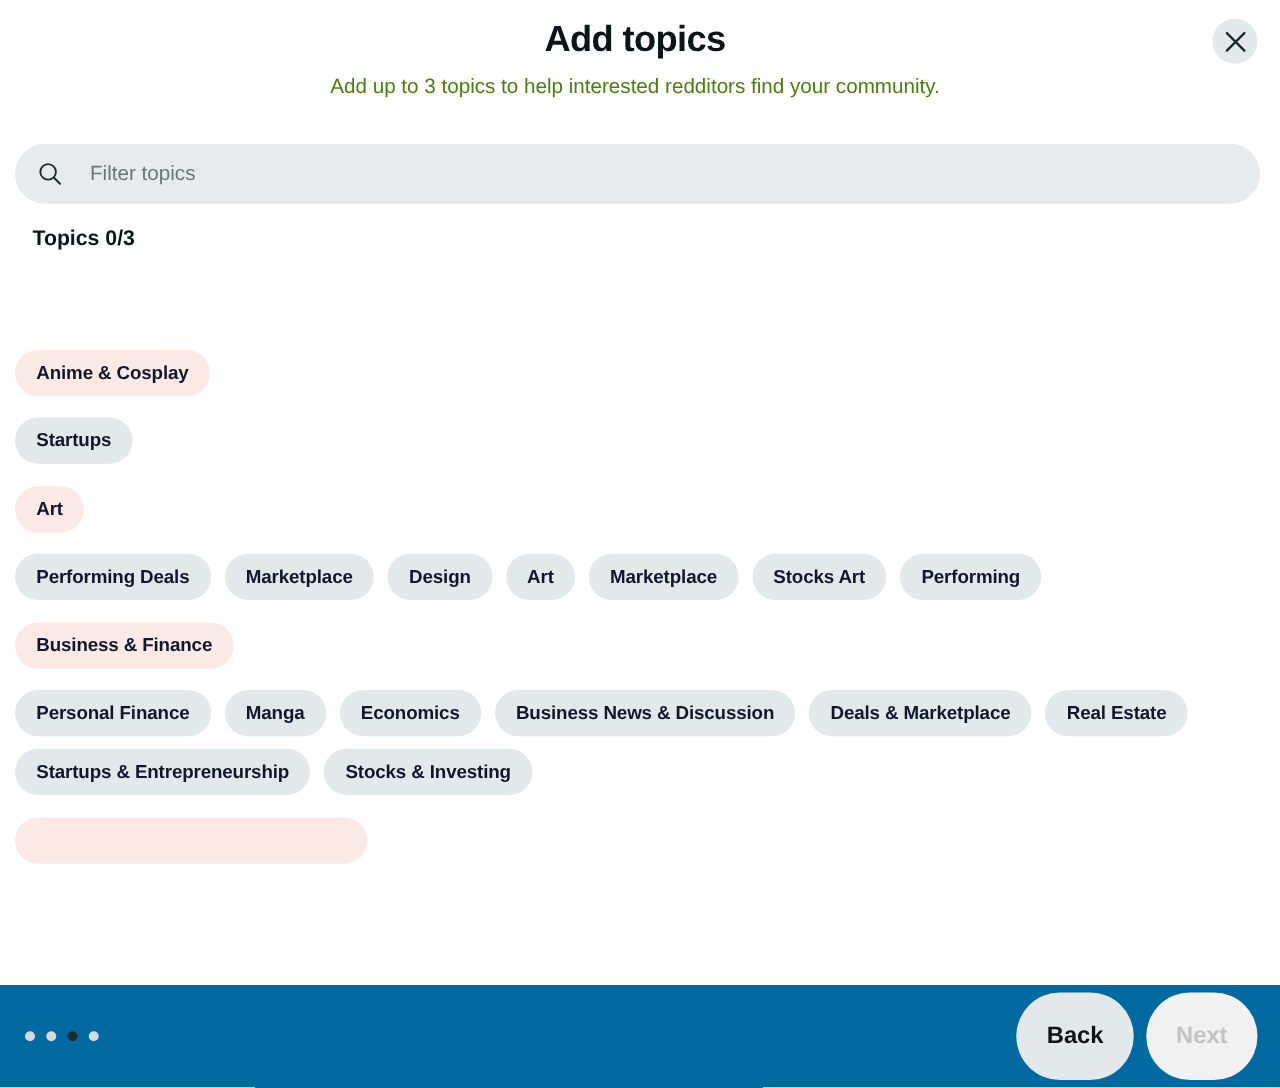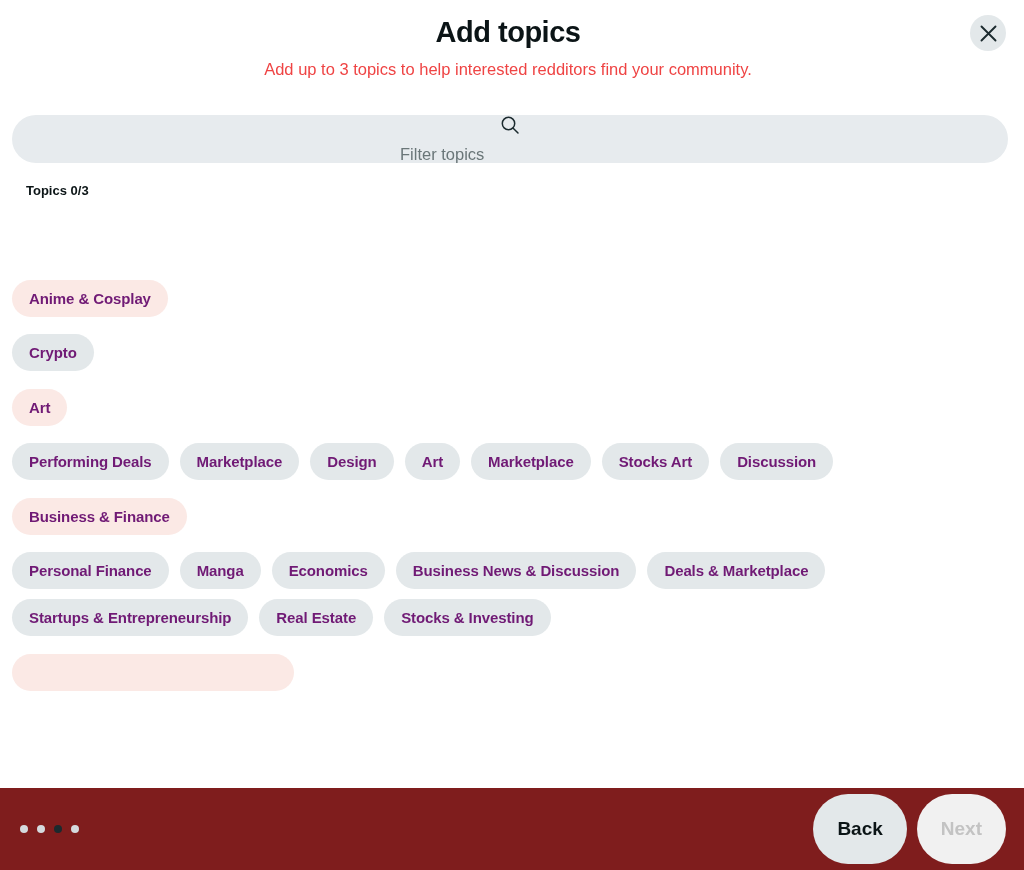--- a/index.html
+++ b/index.html
@@ -37,21 +37,21 @@
     font-weight: bold;
     letter-spacing: -0.5px;
     line-height: 36px;
     color: #0b1416;
     margin: 0;
   }
   .subtitle {
     font-size: 16.5px;
     font-weight: normal;
     line-height: 22px;
-    color: #ef4444;
+    color: #4d7c0f;
     margin: 8px 0 0 0;
   }
   .close-btn {
     position: absolute;
     top: 15px;
     right: 18px;
     width: 36px;
     height: 36px;
     border-radius: 50%;
     background: #e3e8ea;
@@ -69,42 +69,41 @@
     flex: 0 0 auto;
     padding: 35px 16px 0 12px;
   }
   .search-field {
     height: 48px;
     border-radius: 24px;
     background: #e7ebee;
     display: flex;
     align-items: center;
     padding: 0 18px;
-    gap: 10px;
+    gap: 22px;
     cursor: text;
-    flex-direction: column;
   }
   .search-field svg { flex: 0 0 auto; display: block; }
   .search-input {
     flex: 1 1 auto;
     border: none;
     outline: none;
     background: transparent;
     font-family: "Liberation Sans", sans-serif;
     font-size: 16.5px;
     color: #0f1a1c;
     padding: 0;
     height: 100%;
   }
   .search-input::placeholder { color: #6a7678; opacity: 1; }
 
   
   .topics-count {
     flex: 0 0 auto;
-    font-size: 13px;
+    font-size: 17px;
     font-weight: bold;
     color: #0b1416;
     padding: 17px 0 0 26px;
     line-height: 22px;
   }
 
   
   .topics-scroll {
     flex: 1 1 auto;
     overflow: hidden;
@@ -125,39 +124,39 @@
   .chip {
     display: inline-flex;
     align-items: center;
     justify-content: center;
     height: 37px;
     padding: 0 17px;
     border-radius: 19px;
     font-size: 15px;
     font-weight: bold;
     letter-spacing: -0.1px;
-    color: #701a75;
+    color: #0f172a;
     border: none;
     cursor: pointer;
     white-space: nowrap;
     font-family: "Liberation Sans", sans-serif;
   }
   .chip.category {
     background: #fbe9e5;
     margin-bottom: 17px;
   }
   .chip.sub {
     background: #e3e8ea;
   }
 
   
   .footer {
     flex: 0 0 auto;
     height: 82px;
-    background: #7f1d1d;
+    background: #0369a1;
     display: flex;
     align-items: center;
     padding: 0 18px 0 20px;
     position: relative;
     z-index: 5;
   }
   .dots {
     display: flex;
     align-items: center;
     gap: 9px;
@@ -234,39 +233,39 @@
       </span>
       <input class="search-input" type="text" placeholder="Filter topics" style="">
     </div>
   </div>
 
   <div class="topics-count">Topics 0/3</div>
 
   <div class="topics-scroll">
     <div id="groups-container">
         <div class="group"><button class="chip category">Anime &amp; Cosplay</button><div class="chip-row">
-            <button class="chip sub">Crypto</button>
+            <button class="chip sub">Startups</button>
           </div></div>
         <div class="group"><button class="chip category">Art</button><div class="chip-row">
             <button class="chip sub">Performing Deals</button>
             <button class="chip sub">Marketplace</button>
             <button class="chip sub">Design</button>
             <button class="chip sub">Art</button>
             <button class="chip sub">Marketplace</button>
             <button class="chip sub">Stocks Art</button>
-            <button class="chip sub">Discussion</button>
+            <button class="chip sub">Performing</button>
           </div></div>
         <div class="group"><button class="chip category">Business &amp; Finance</button><div class="chip-row">
             <button class="chip sub">Personal Finance</button>
             <button class="chip sub">Manga</button>
             <button class="chip sub">Economics</button>
             <button class="chip sub">Business News &amp; Discussion</button>
             <button class="chip sub">Deals &amp; Marketplace</button>
+            <button class="chip sub">Real Estate</button>
             <button class="chip sub">Startups &amp; Entrepreneurship</button>
-            <button class="chip sub">Real Estate</button>
             <button class="chip sub">Stocks &amp; Investing</button>
           </div></div>
         <div class="group"><div class="chip category" style="width: 248px;"></div></div>
       </div>
   </div>
 
   <div class="footer">
     <div class="dots" id="dots-container">
         <span class="dot"></span>
         <span class="dot"></span>

